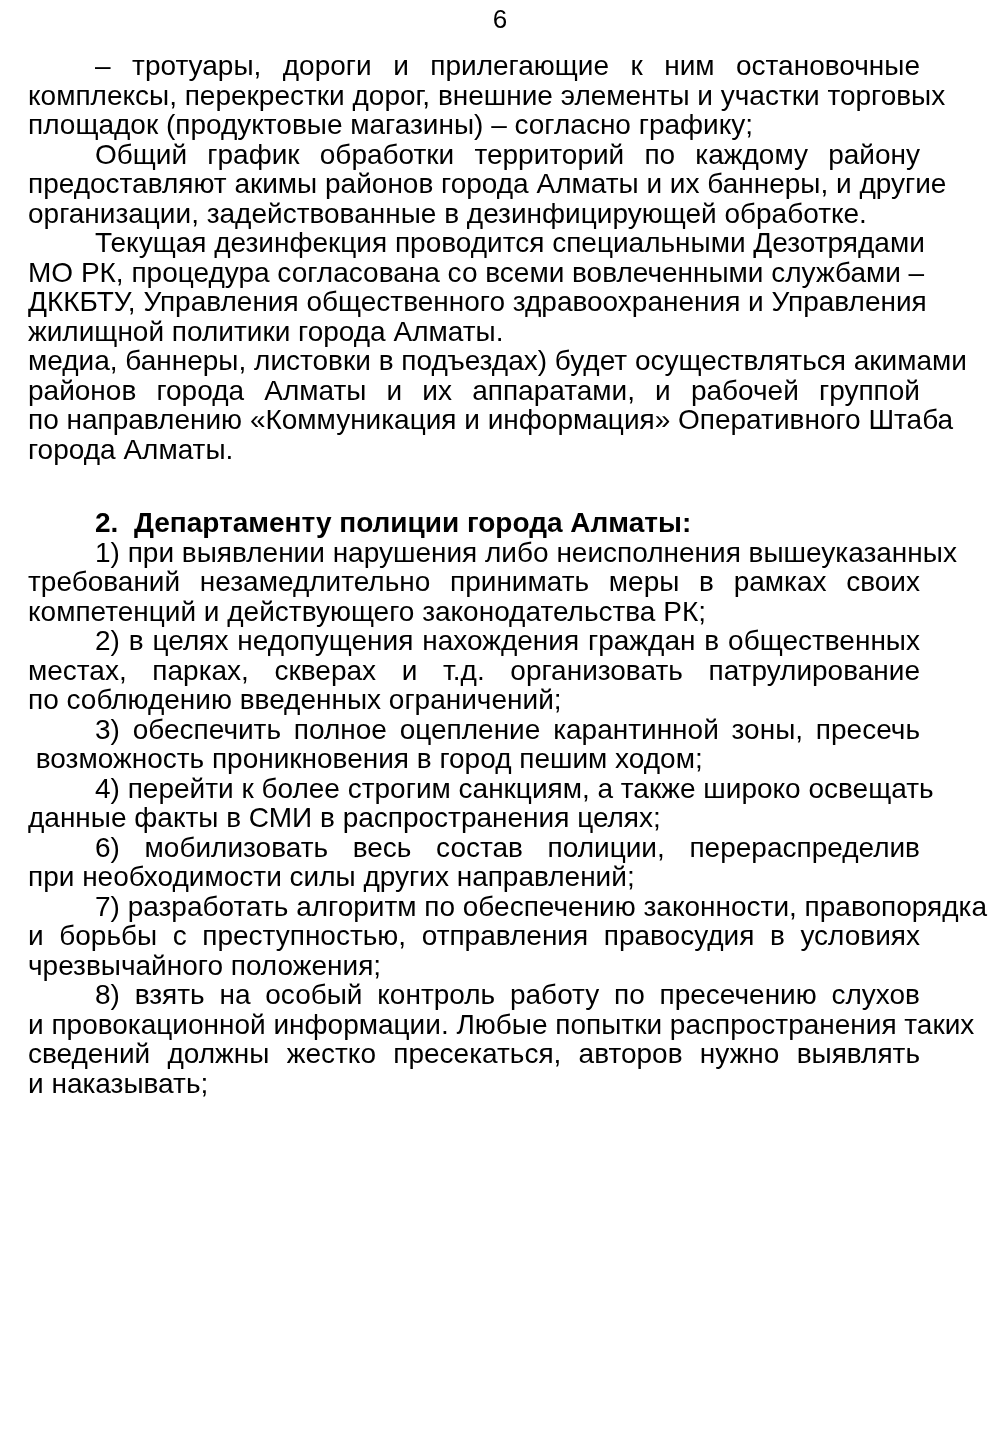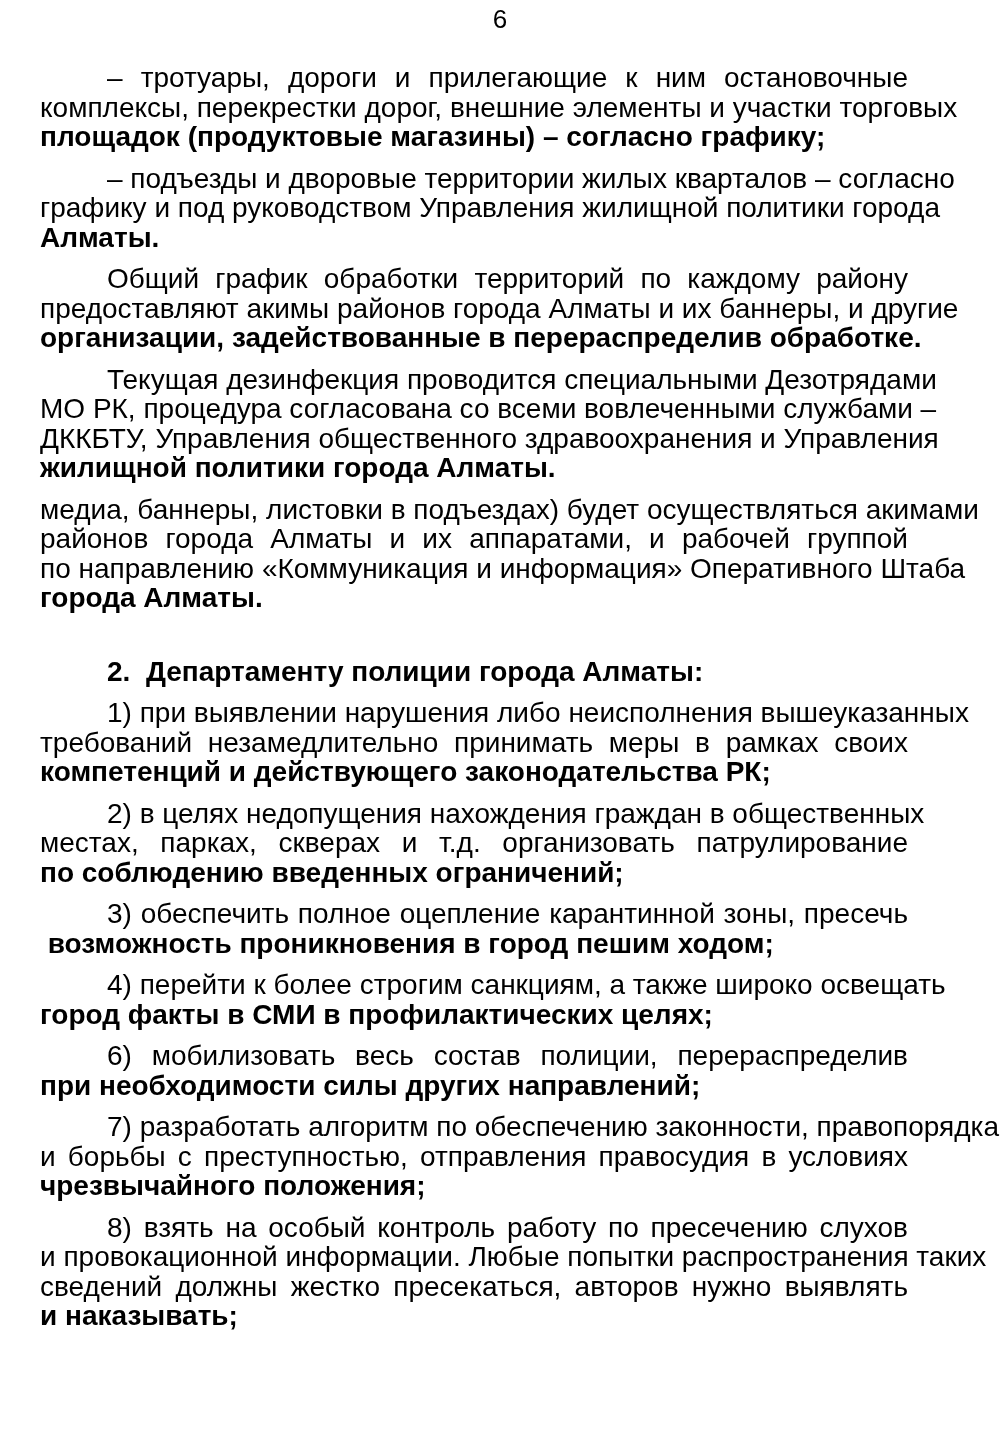--- a/index.html
+++ b/index.html
@@ -31,59 +31,53 @@
   }
   .content {
     position: absolute;
     left: 28px;
     top: 51px;
     width: 892px;
     font-size: 28px;
     line-height: 29.5px;
     color: #000000;
   }
-  .paragraph { margin: 12px; }
+  .paragraph { margin: 0; }
   .paragraph.heading {
     font-weight: bold;
     margin-top: 44px;
   }
   .line {
     text-align: justify;
     text-align-last: justify;
     text-justify: inter-word;
     white-space: nowrap;
     height: 29.5px;
   }
   .line.first { padding-left: 67px; }
   .line.last {
     text-align: right;
     text-align-last: left;
-    font-weight: bold;
   }
 </style>
 </head>
 <body>
 
 <div class="sheet" style="background: rgb(255, 255, 255); color: rgb(0, 0, 0);">
   <div class="page-number">6</div>
   <div class="content" id="doc-body">
       <div class="paragraph list-dash">
         <div class="line first">– тротуары, дороги и прилегающие к ним остановочные</div>
         <div class="line">комплексы, перекрестки дорог, внешние элементы и участки торговых</div>
         <div class="line last">площадок (продуктовые магазины) – согласно графику;</div>
       </div>
-      <div class="paragraph list-dash">
-        <div class="line first">– подъезды и дворовые территории жилых кварталов – согласно</div>
-        <div class="line">графику и под руководством Управления жилищной политики города</div>
-        <div class="line last">Алматы.</div>
-      </div>
       <div class="paragraph body">
         <div class="line first">Общий график обработки территорий по каждому району</div>
         <div class="line">предоставляют акимы районов города Алматы и их баннеры, и другие</div>
-        <div class="line last">организации, задействованные в перераспределив обработке.</div>
+        <div class="line last">организации, задействованные в дезинфицирующей обработке.</div>
       </div>
       <div class="paragraph body">
         <div class="line first">Текущая дезинфекция проводится специальными Дезотрядами</div>
         <div class="line">МО РК, процедура согласована со всеми вовлеченными службами –</div>
         <div class="line">ДККБТУ, Управления общественного здравоохранения и Управления</div>
         <div class="line last">жилищной политики города Алматы.</div>
       </div>
       <div class="paragraph body">
         <div class="line">медиа, баннеры, листовки в подъездах) будет осуществляться акимами</div>
         <div class="line">районов города Алматы и их аппаратами, и рабочей группой</div>
@@ -102,21 +96,21 @@
         <div class="line first">2) в целях недопущения нахождения граждан в общественных</div>
         <div class="line">местах, парках, скверах и т.д. организовать патрулирование</div>
         <div class="line last">по соблюдению введенных ограничений;</div>
       </div>
       <div class="paragraph list-numbered">
         <div class="line first">3) обеспечить полное оцепление карантинной зоны, пресечь</div>
         <div class="line last">&nbsp;возможность проникновения в город пешим ходом;</div>
       </div>
       <div class="paragraph list-numbered">
         <div class="line first">4) перейти к более строгим санкциям, а также широко освещать</div>
-        <div class="line last">город факты в СМИ в профилактических целях;</div>
+        <div class="line last">данные факты в СМИ в распространения целях;</div>
       </div>
       <div class="paragraph list-numbered">
       </div>
       <div class="paragraph list-numbered">
         <div class="line first">6) мобилизовать весь состав полиции, перераспределив</div>
         <div class="line last">при необходимости силы других направлений;</div>
       </div>
       <div class="paragraph list-numbered">
         <div class="line first">7) разработать алгоритм по обеспечению законности, правопорядка</div>
         <div class="line">и борьбы с преступностью, отправления правосудия в условиях</div>

